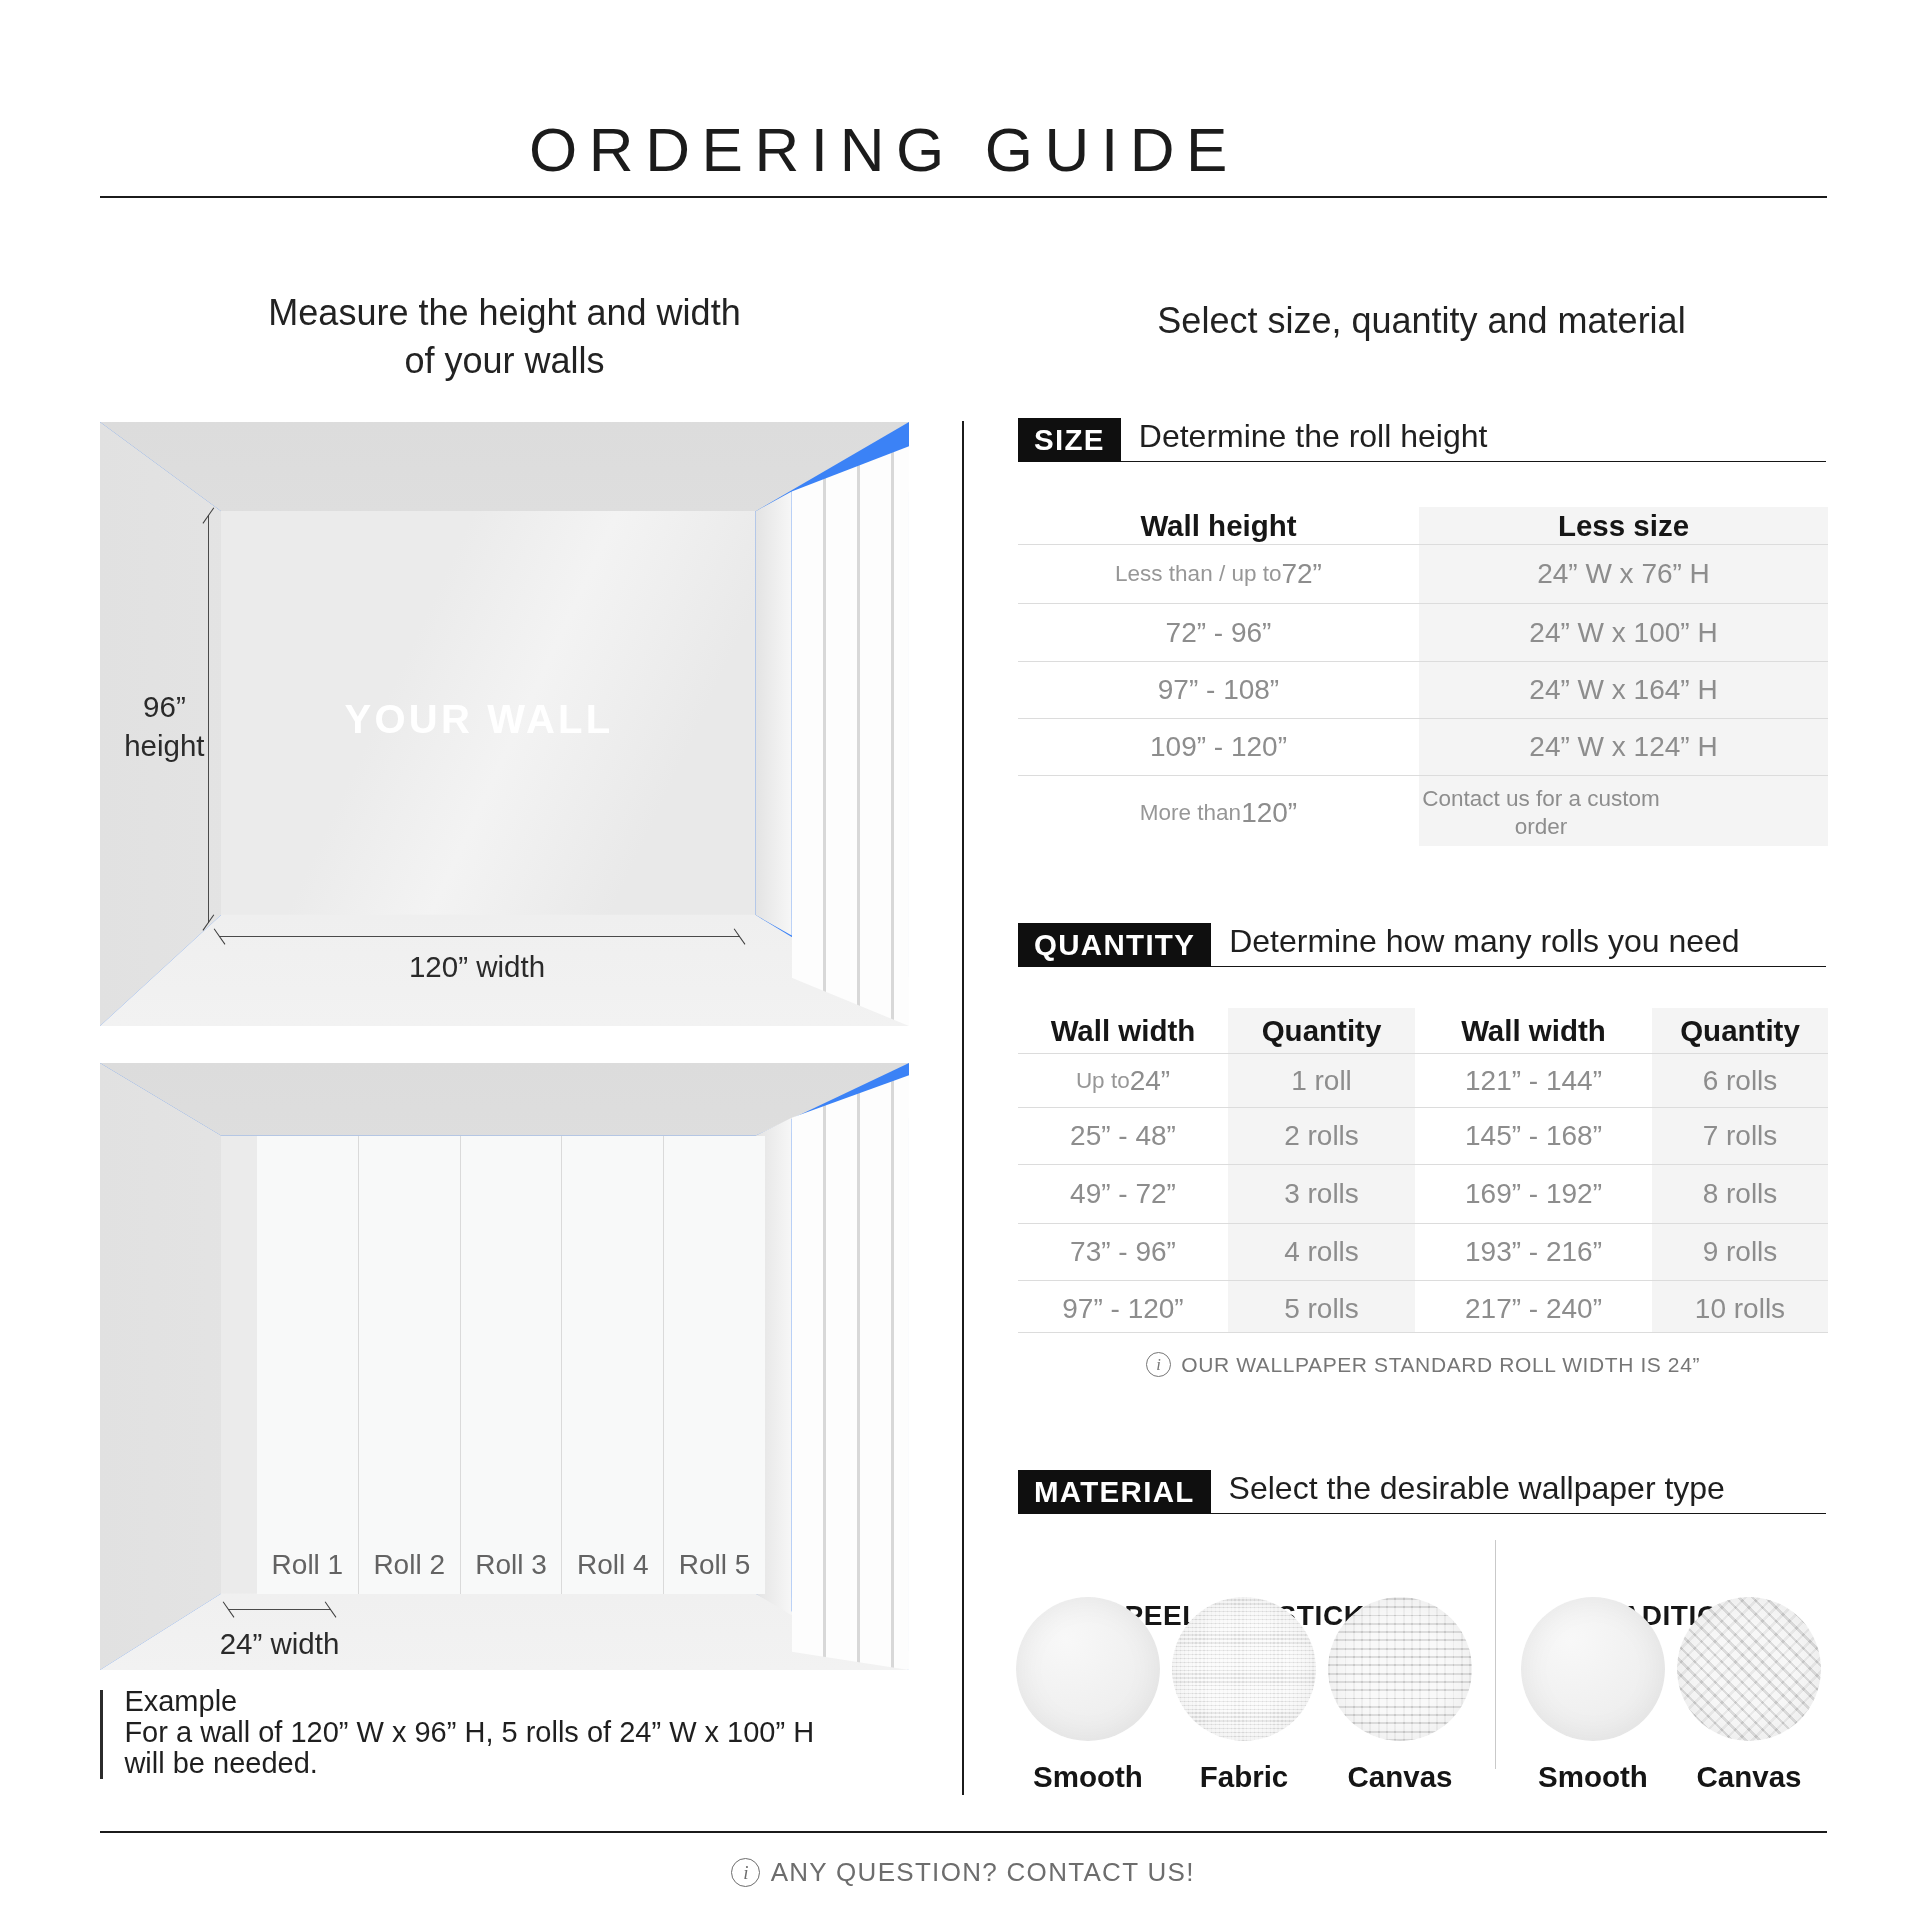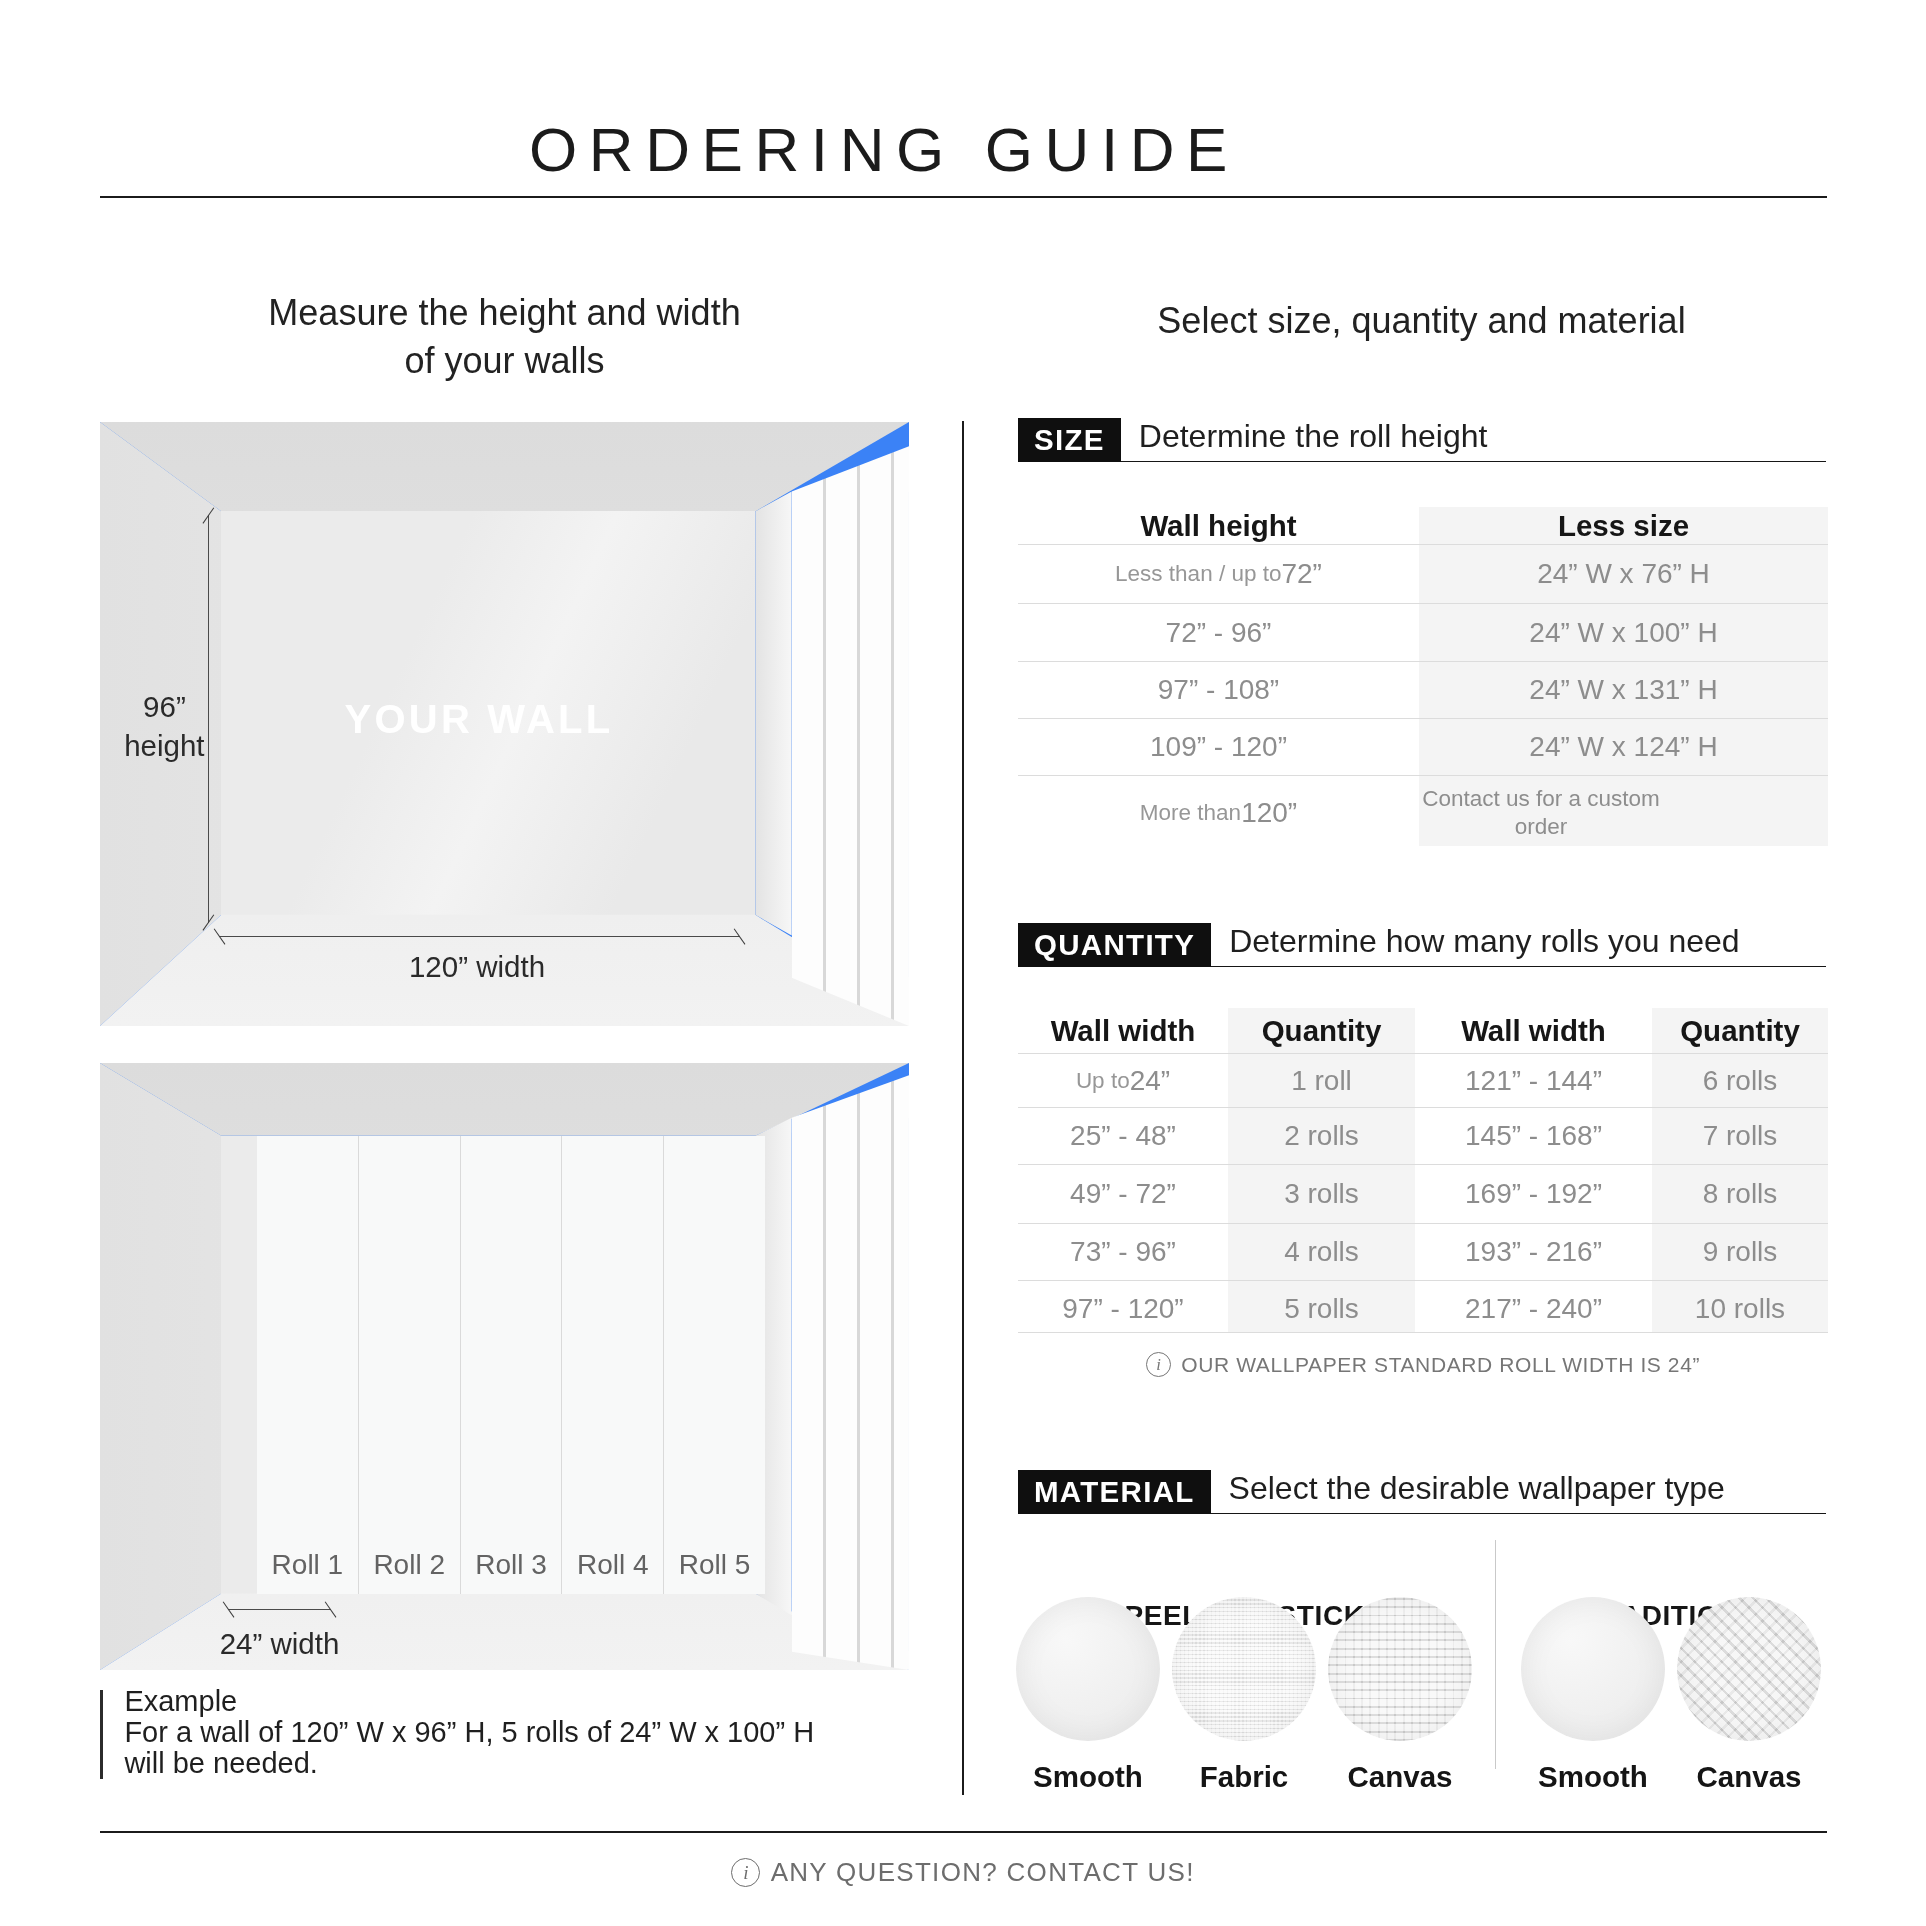--- a/index.html
+++ b/index.html
@@ -249,21 +249,21 @@
         <span class="pre"></span>
         <span class="big">72” - 96”</span>
       </div>
       <div class="cell c2 val">24” W x 100” H</div>
     </div>
     <div class="t-row r3">
       <div class="cell c1 val">
         <span class="pre"></span>
         <span class="big">97” - 108”</span>
       </div>
-      <div class="cell c2 val">24” W x 131” H</div>
+      <div class="cell c2 val">24” W x 164” H</div>
     </div>
     <div class="t-row r4">
       <div class="cell c1 val">
         <span class="pre"></span>
         <span class="big">109” - 120”</span>
       </div>
       <div class="cell c2 val">24” W x 124” H</div>
     </div>
     <div class="t-row r5">
       <div class="cell c1 val">

